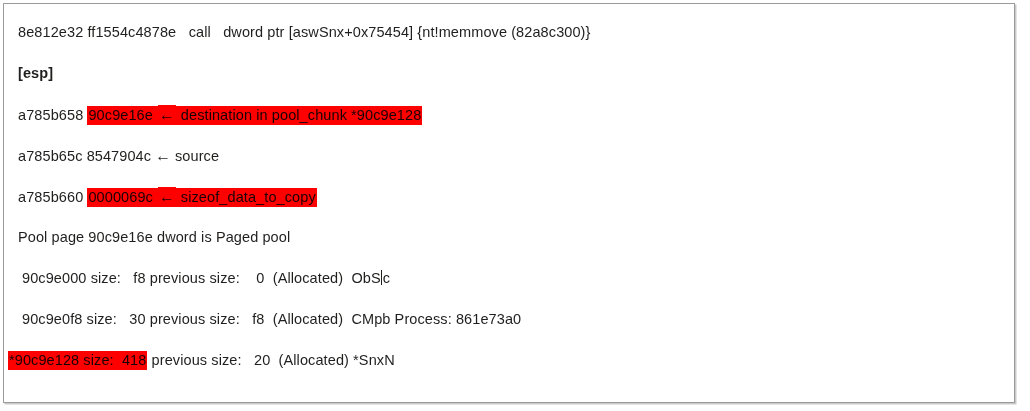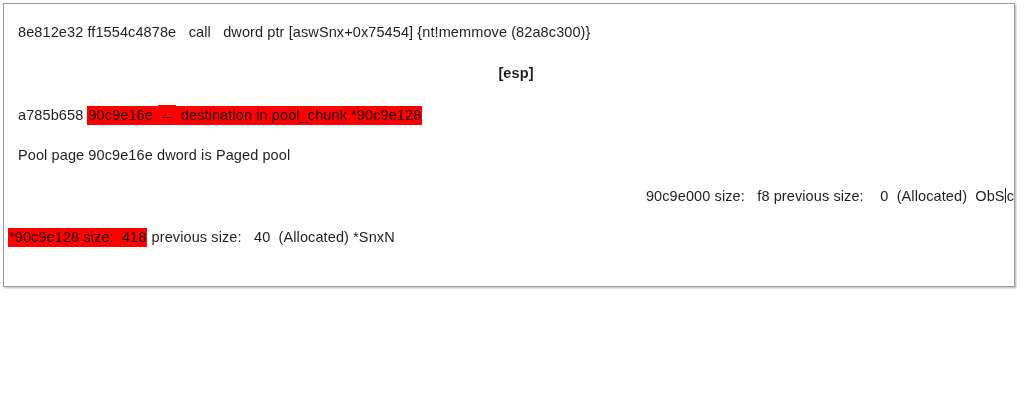--- a/index.html
+++ b/index.html
@@ -14,21 +14,21 @@
     overflow: hidden;
     font-family: "Liberation Sans", sans-serif;
   }
 
   
   #debug-panel {
     position: absolute;
     left: 3px;
     top: 3px;
     width: 1012px;
-    height: 284px;
+    height: 400px;
     box-sizing: border-box;
     background: #ffffff;
     border: 1px solid #9b9b9b;
     box-shadow: 1.5px 1.5px 0 0 #c9c9c9;
   }
 
   #console-lines {
     position: absolute;
     left: 0;
     top: 0;
@@ -41,28 +41,26 @@
     height: 41px;
     line-height: 41px;
     padding-left: 14px;
     white-space: pre;
     font-size: 14.5px;
     color: #201f1e;
     letter-spacing: 0.1px;
   }
   .console-line.indent {
     padding-left: 18px;
-    text-align: right;
   }
   .console-line.flush {
     padding-left: 4px;
   }
   .console-line.bold {
     font-weight: bold;
-    text-align: center;
   }
 
   
   .seg {
     white-space: pre;
   }
   .hl {
     background: #ff0000;
     color: #1a0000;
     padding: 1px 1px 2px 1px;
@@ -85,17 +83,20 @@
   }
 </style>
 </head>
 <body>
 
 <div id="debug-panel">
   <div id="console-lines">
       <div class="console-line"><span class="seg">8e812e32 ff1554c4878e   call   dword ptr [aswSnx+0x75454] {nt!memmove (82a8c300)}</span></div>
       <div class="console-line bold"><span class="seg">[esp]</span></div>
       <div class="console-line"><span class="seg">a785b658 </span><span class="seg hl">90c9e16e </span><span class="seg hl arrow">←</span><span class="seg hl"> destination in pool_chunk *90c9e128</span></div>
+      <div class="console-line"><span class="seg">a785b65c 8547904c </span><span class="seg arrow">←</span><span class="seg"> source</span></div>
+      <div class="console-line"><span class="seg">a785b660 </span><span class="seg hl">0000069c </span><span class="seg hl arrow">←</span><span class="seg hl"> sizeof_data_to_copy</span></div>
       <div class="console-line"><span class="seg">Pool page 90c9e16e dword is Paged pool</span></div>
       <div class="console-line indent"><span class="seg">90c9e000 size:   f8 previous size:    0  (Allocated)  ObS</span><span class="caret"></span><span class="seg">c</span></div>
-      <div class="console-line flush"><span class="seg hl">*90c9e128 size:  418</span><span class="seg"> previous size:   40  (Allocated) *SnxN</span></div>
+      <div class="console-line indent"><span class="seg">90c9e0f8 size:   30 previous size:   f8  (Allocated)  CMpb Process: 861e73a0</span></div>
+      <div class="console-line flush"><span class="seg hl">*90c9e128 size:  418</span><span class="seg"> previous size:   20  (Allocated) *SnxN</span></div>
     </div>
 </div>
 
 </body></html>

